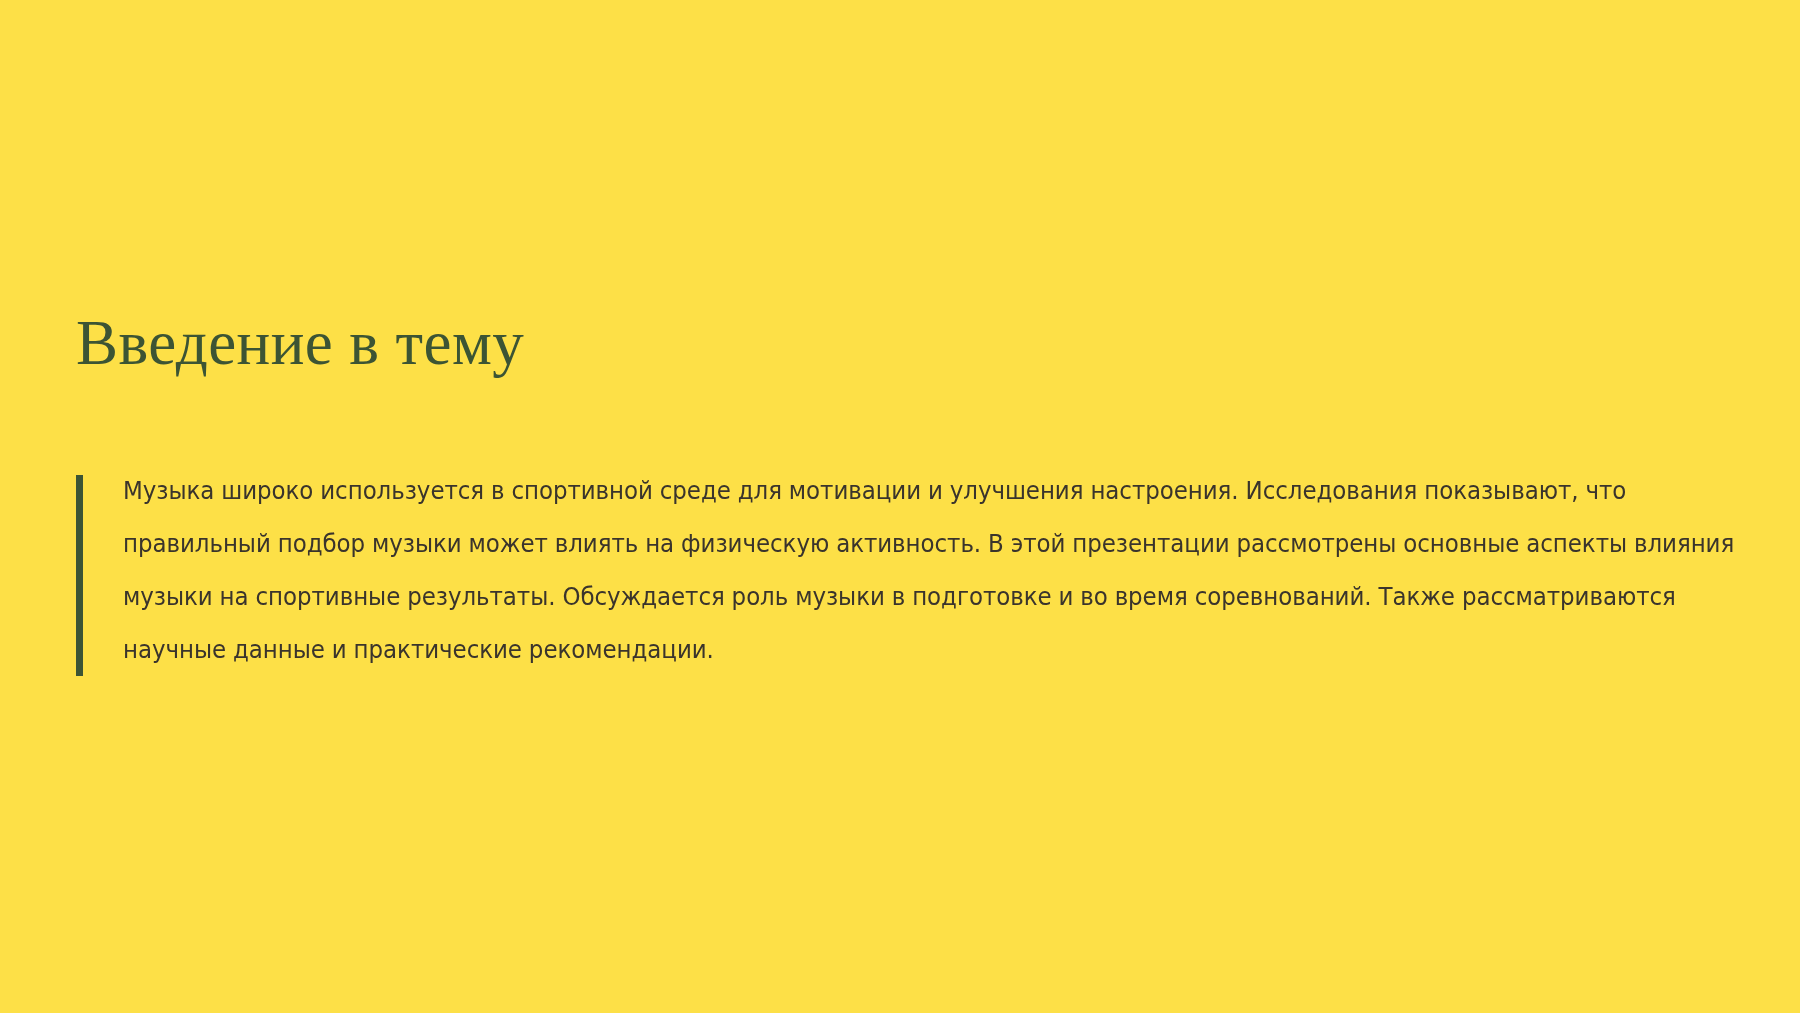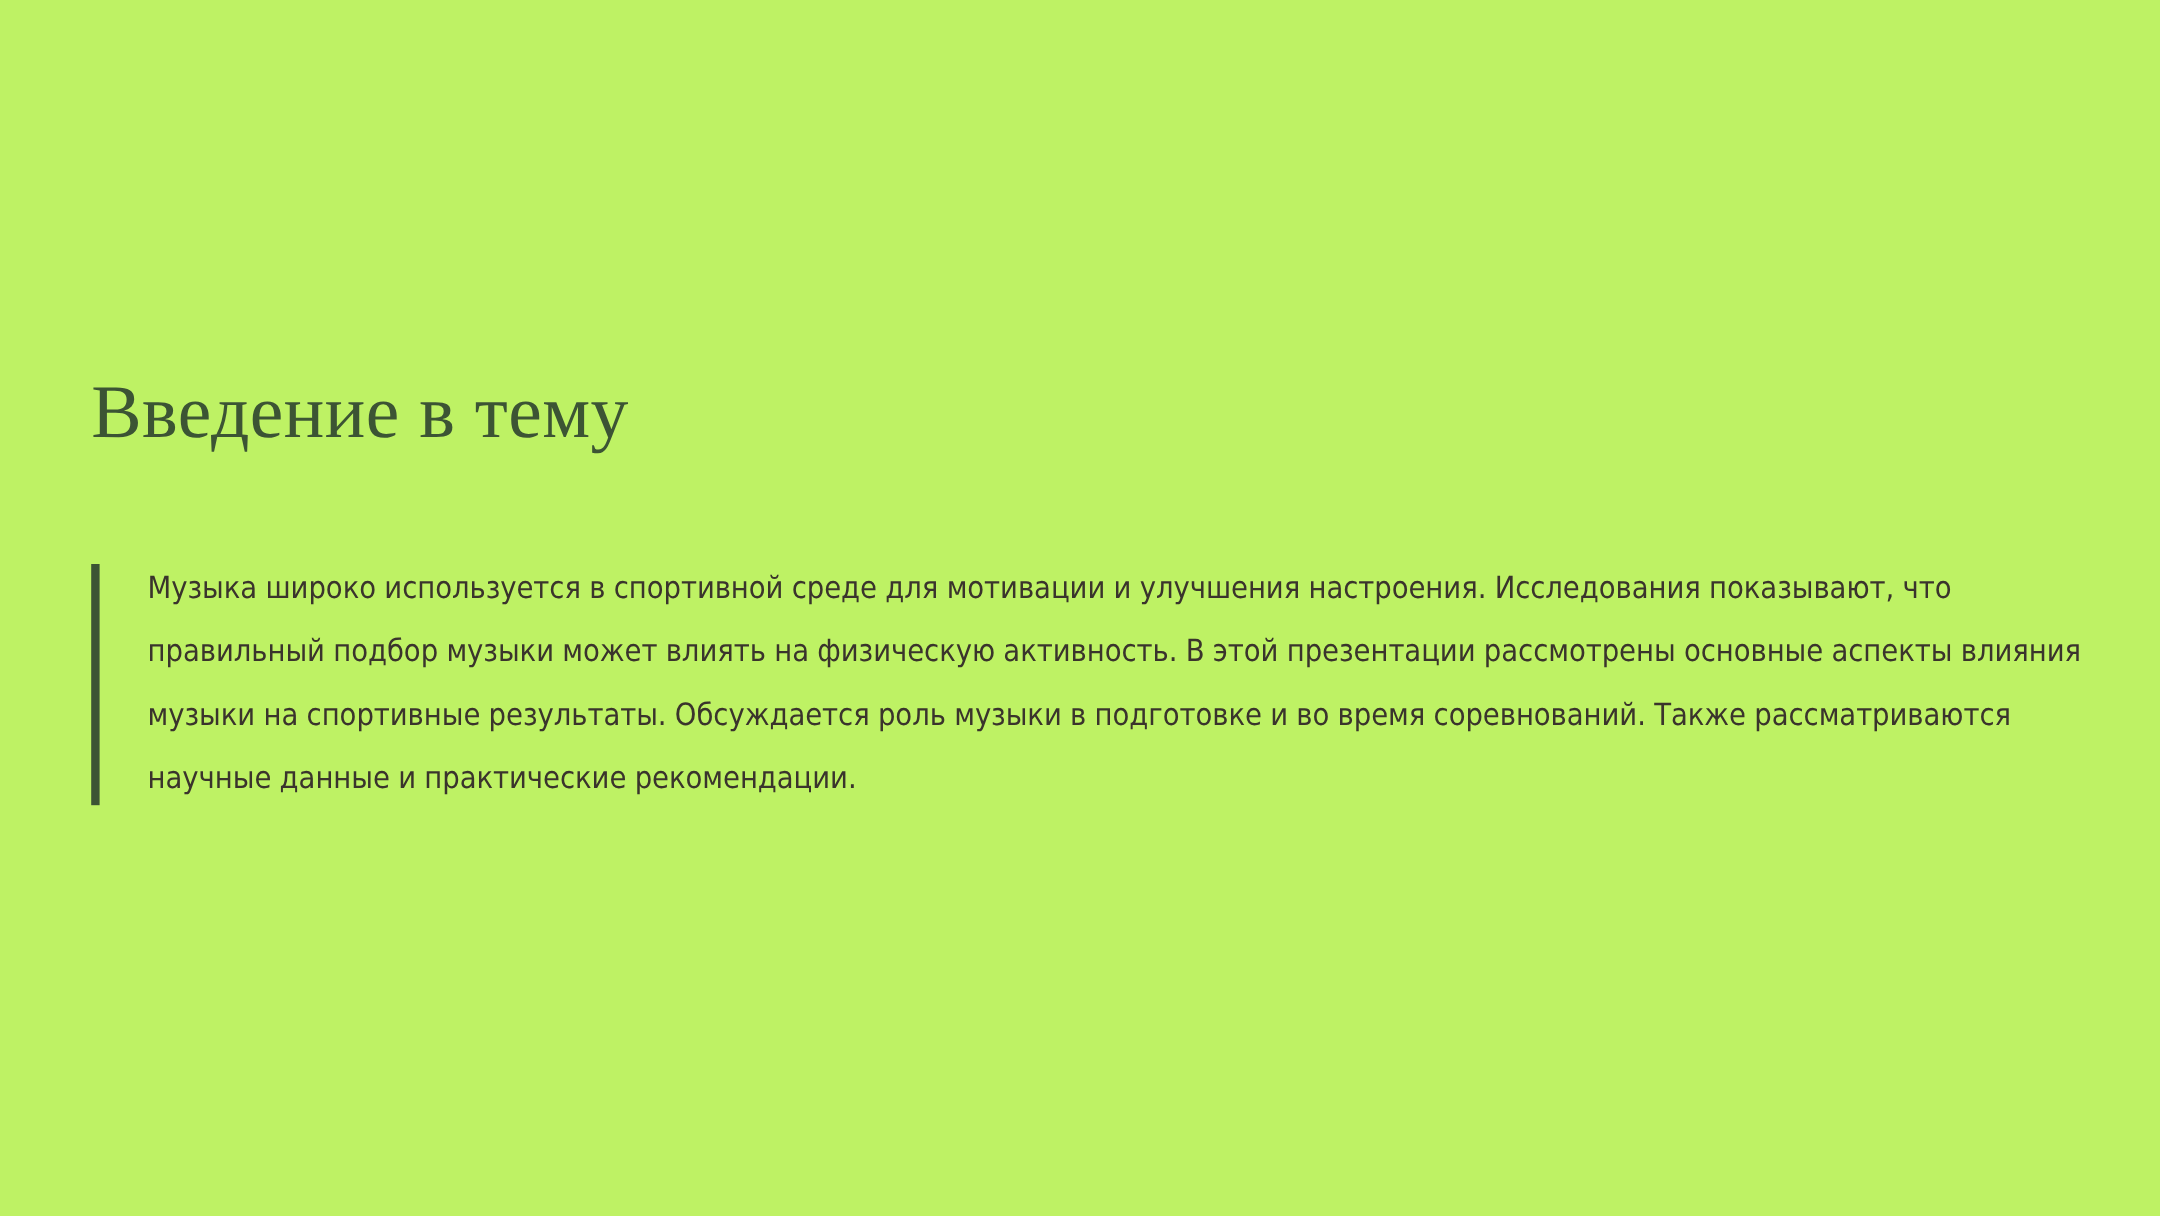--- a/index.html
+++ b/index.html
@@ -13,21 +13,21 @@
     overflow: hidden;
     background: #FDF3E6;
     font-family: "Liberation Sans", sans-serif;
     -webkit-font-smoothing: antialiased;
   }
 
   .slide {
     position: relative;
     width: 1800px;
     height: 1013px;
-    background: #bef264;
+    background: #fde047;
     box-sizing: border-box;
   }
 
   .slide-title {
     position: absolute;
     left: 76px;
     top: 308px;
     margin: 0;
     font-family: "Liberation Serif", "DejaVu Serif", serif;
     font-weight: normal;
@@ -37,21 +37,21 @@
     color: #3C5434;
     white-space: nowrap;
   }
 
   .body-block {
     position: absolute;
     left: 76px;
     top: 464px;
     width: 1660px;
     display: flex;
-    align-items: center;
+    align-items: flex-end;
   }
 
   .accent-bar {
     flex: 0 0 auto;
     width: 7px;
     min-height: 201px;
     background: #3C5434;
     border-radius: 0;
   }
 

